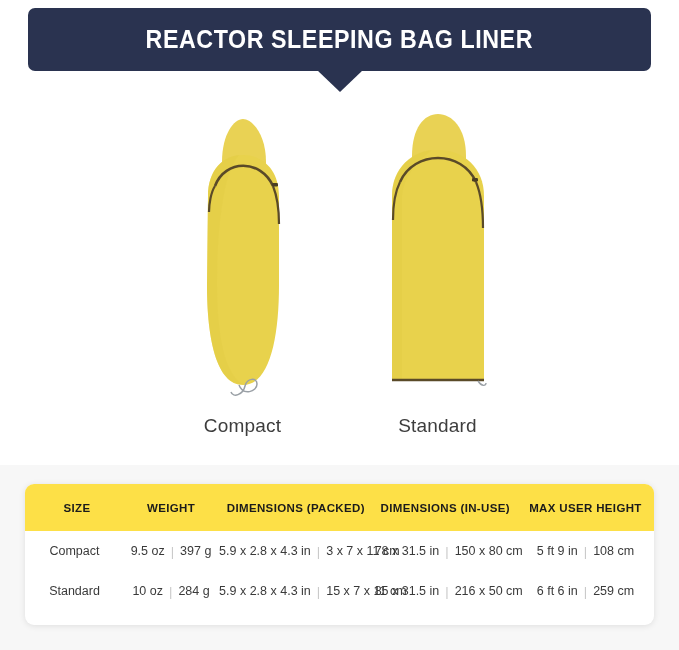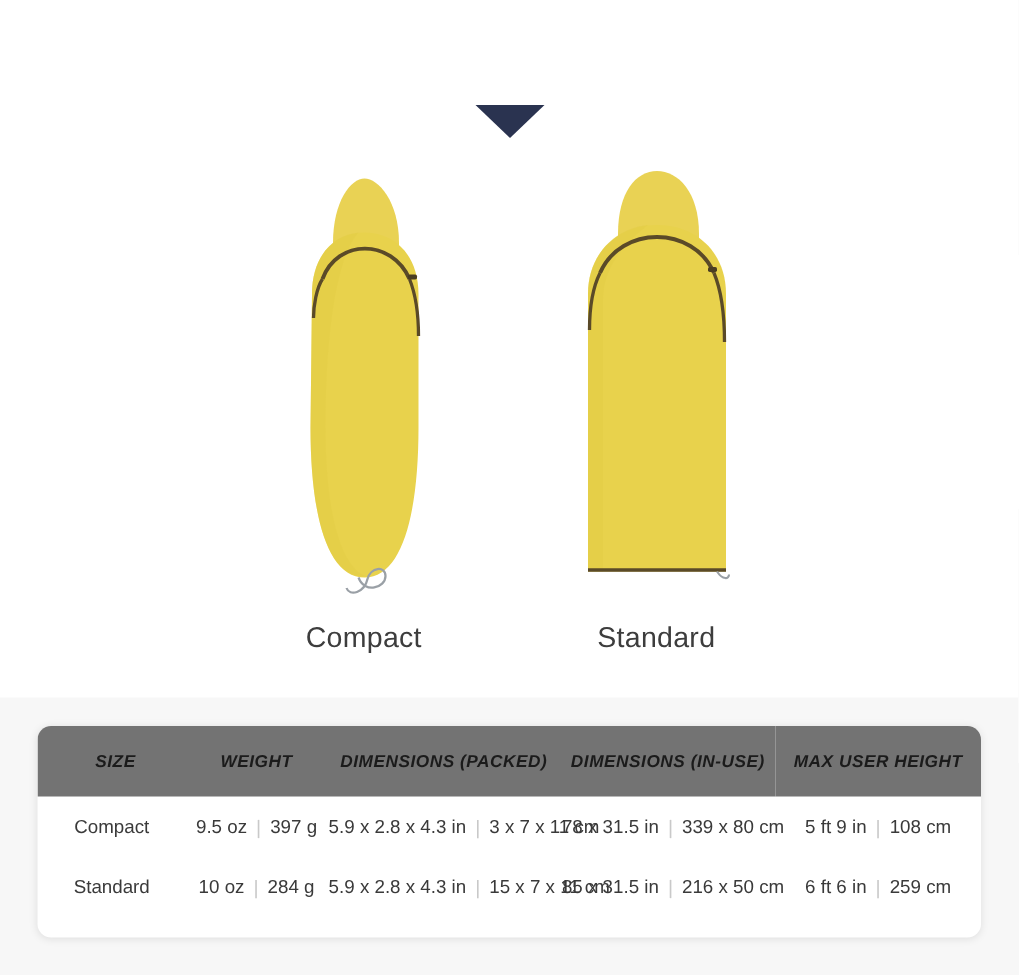--- a/index.html
+++ b/index.html
@@ -95,32 +95,31 @@
     border-radius: 9px;
     box-shadow: 0 1px 6px rgba(0,0,0,0.10);
     overflow: hidden;
   }
   table.specs {
     width: 100%;
     border-collapse: collapse;
     table-layout: fixed;
   }
   table.specs thead th {
-    background: #737373;
+    background: #fde047;
     color: #1b1b1b;
     font-family: "Liberation Sans Narrow", "Liberation Sans", sans-serif;
     font-size: 11.5px;
     font-weight: bold;
     letter-spacing: 0.35px;
     text-transform: uppercase;
     height: 45px;
     vertical-align: middle;
     text-align: center;
     white-space: nowrap;
-    font-style: italic;
   }
   table.specs tbody td {
     height: 38px;
     vertical-align: middle;
     text-align: center;
     font-size: 12.5px;
     color: #3a3a3a;
     white-space: nowrap;
   }
   .cell-pair {
@@ -138,20 +137,23 @@
   .col-size   { width: 15%; }
   .col-weight { width: 15%; }
   .col-packed { width: 25%; }
   .col-inuse  { width: 23%; }
   .col-height { width: 22%; }
 </style>
 </head>
 <body>
 
 <div class="banner-wrap">
+  <div class="banner">
+    <div class="banner-title">REACTOR SLEEPING BAG LINER</div>
+  </div>
   <div class="banner-arrow"></div>
 </div>
 
 <div class="stage">
 
   <div class="product" id="product-compact">
     <svg class="bag-svg" width="140" height="310" viewBox="0 0 140 310">
 
       <path d="M49 62 C49 34, 61 19, 70 19 C79 19, 93 34, 93 62 L93 80 L49 80 Z" fill="#e9d254"></path>
 
@@ -229,21 +231,21 @@
           <span class="cell-pair">
             <span>5.9 x 2.8 x 4.3 in</span>
             <span class="sep">|</span>
             <span>3 x 7 x 11 cm</span>
           </span>
         </td>
         <td>
           <span class="cell-pair">
             <span>78 x 31.5 in</span>
             <span class="sep">|</span>
-            <span>339 x 80 cm</span>
+            <span>150 x 80 cm</span>
           </span>
         </td>
         <td>
           <span class="cell-pair">
             <span>5 ft 9 in</span>
             <span class="sep">|</span>
             <span>108 cm</span>
           </span>
         </td>
       </tr>

